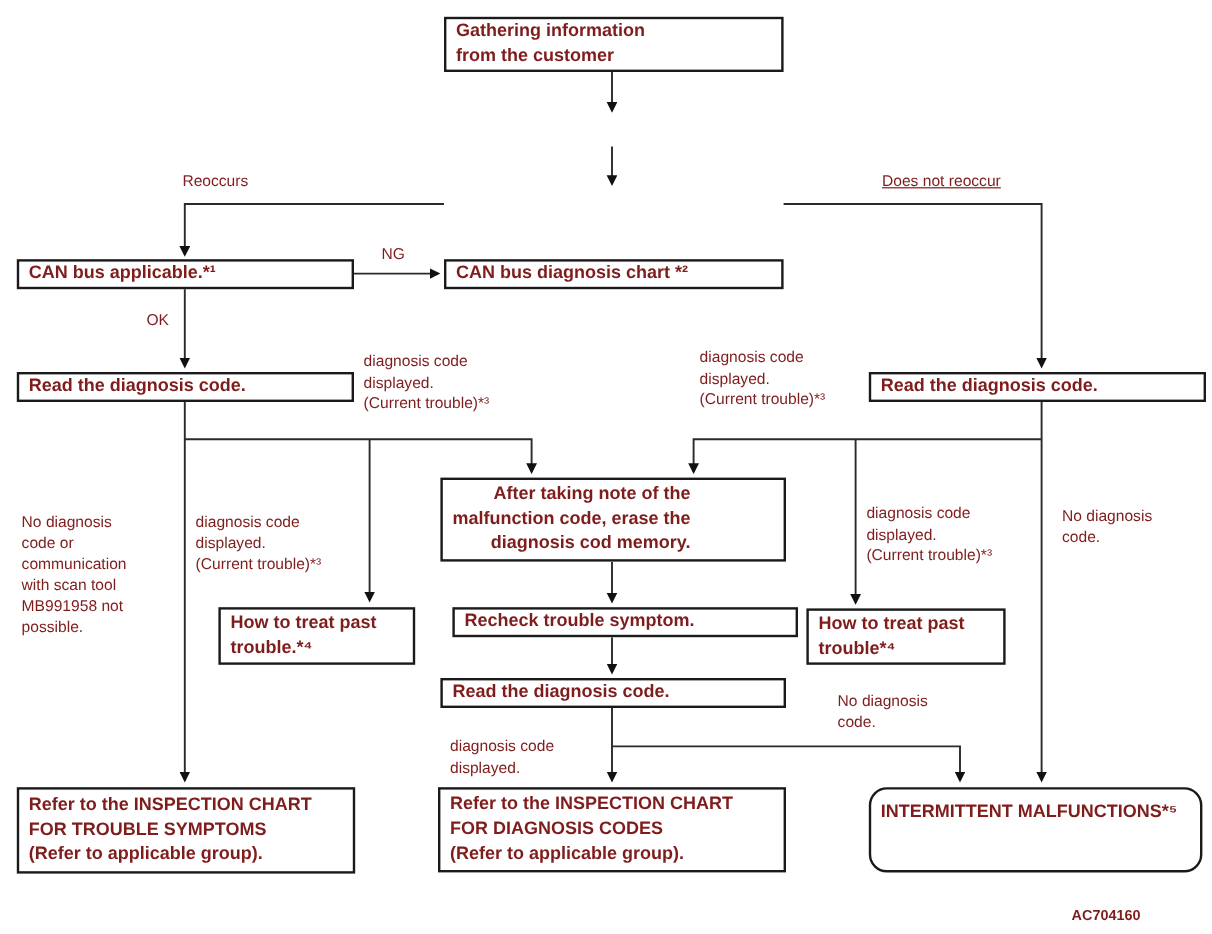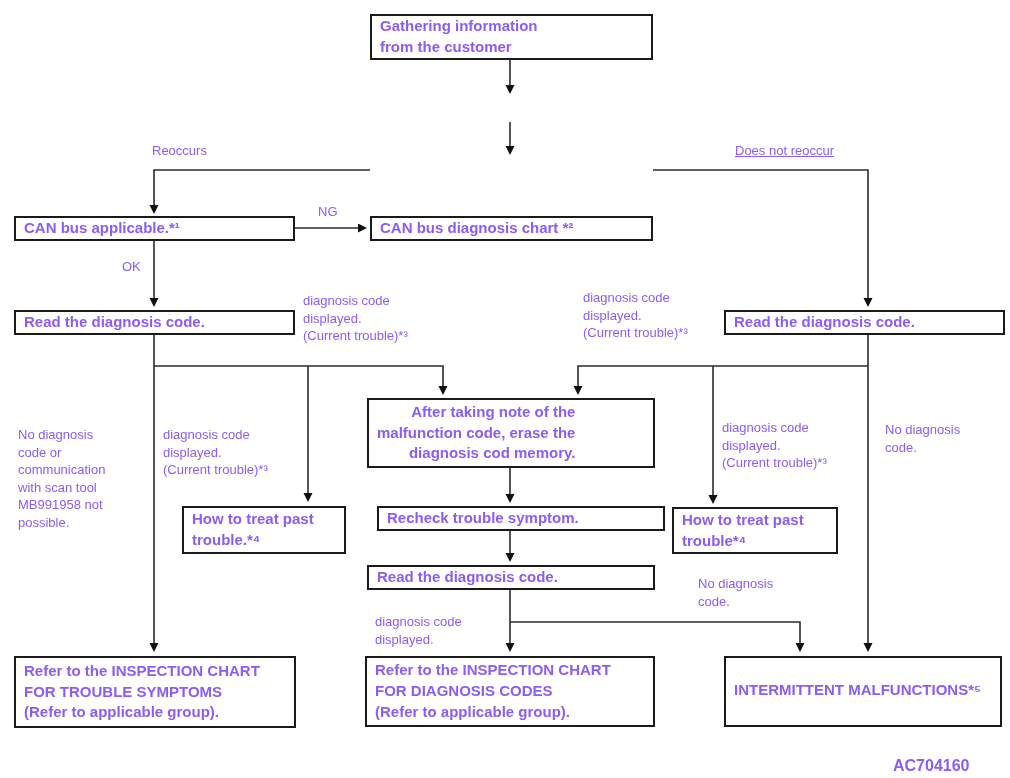--- a/index.html
+++ b/index.html
@@ -1,29 +1,29 @@
 <!DOCTYPE html>
 <html><head>
 <meta charset="utf-8">
 <style>
   html,body{margin:0;padding:0;background:#ffffff;}
   .canvas{
     position:relative;width:1010px;height:778px;background:#ffffff;
-    font-family:"Liberation Sans","DejaVu Sans",sans-serif;color:#8b5cf6;
+    font-family:"Liberation Sans","DejaVu Sans",sans-serif;color:#7f1d1d;
     overflow:hidden;
   }
   .connectors{position:absolute;left:0;top:0;z-index:1;}
   .box{
     position:absolute;box-sizing:border-box;background:#ffffff;
     border:2px solid #1a1a1a;z-index:2;
     display:flex;align-items:center;
     font-weight:bold;font-size:15px;line-height:1.38;
     padding:2px 8px;white-space:pre-line;
   }
-  .box.top-align{align-items:flex-start;padding-top:22px;}
+  .box.top-align{align-items:flex-start;padding-top:9px;border-radius:15px;}
   .lbl{
     position:absolute;z-index:3;font-size:13px;line-height:1.35;
     white-space:pre-line;font-weight:normal;
   }
   .lbl.bold{font-weight:bold;}
 </style>
 </head>
 <body>
 
 <div class="canvas">
@@ -124,15 +124,15 @@
 
   <span class="lbl" style="left:885px;top:421px;">No diagnosis
 code.</span>
 
   <span class="lbl" style="left:698px;top:575px;">No diagnosis
 code.</span>
 
   <span class="lbl" style="left:375px;top:613px;">diagnosis  code
 displayed.</span>
 
-  <span class="lbl bold" style="left:893px;top:755px;font-size:16px;">AC704160</span>
+  <span class="lbl bold" style="left:893px;top:755px;font-size:12px;">AC704160</span>
 
 </div>
 
 </body></html>

